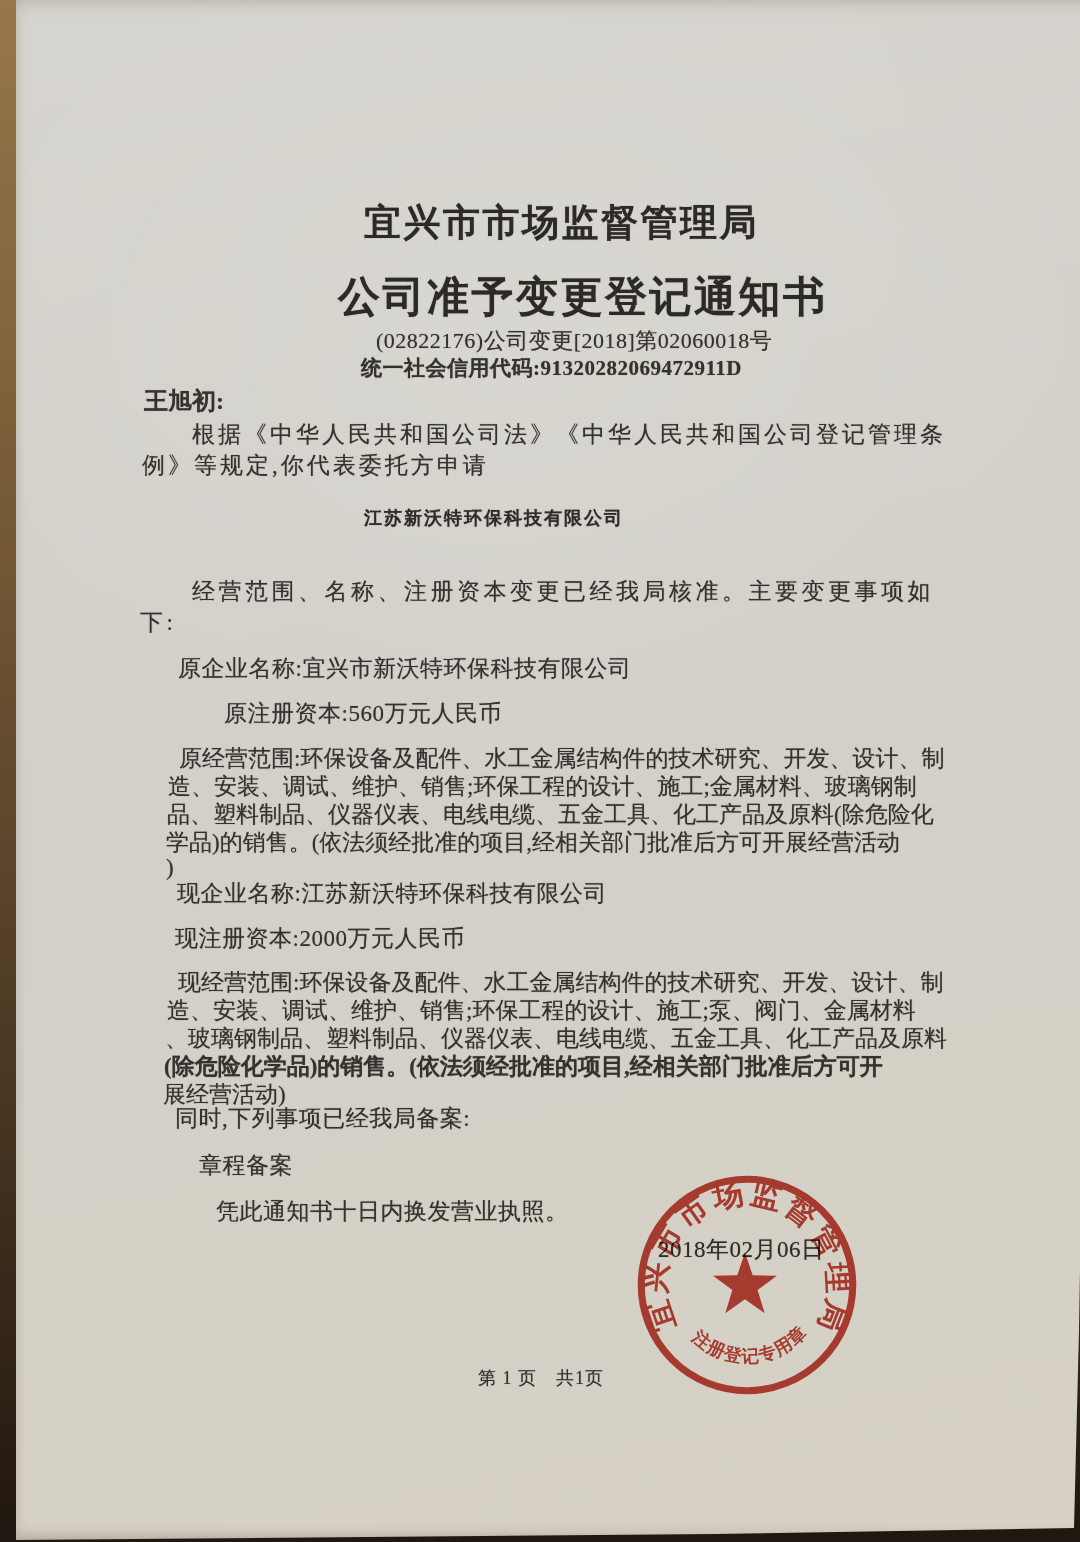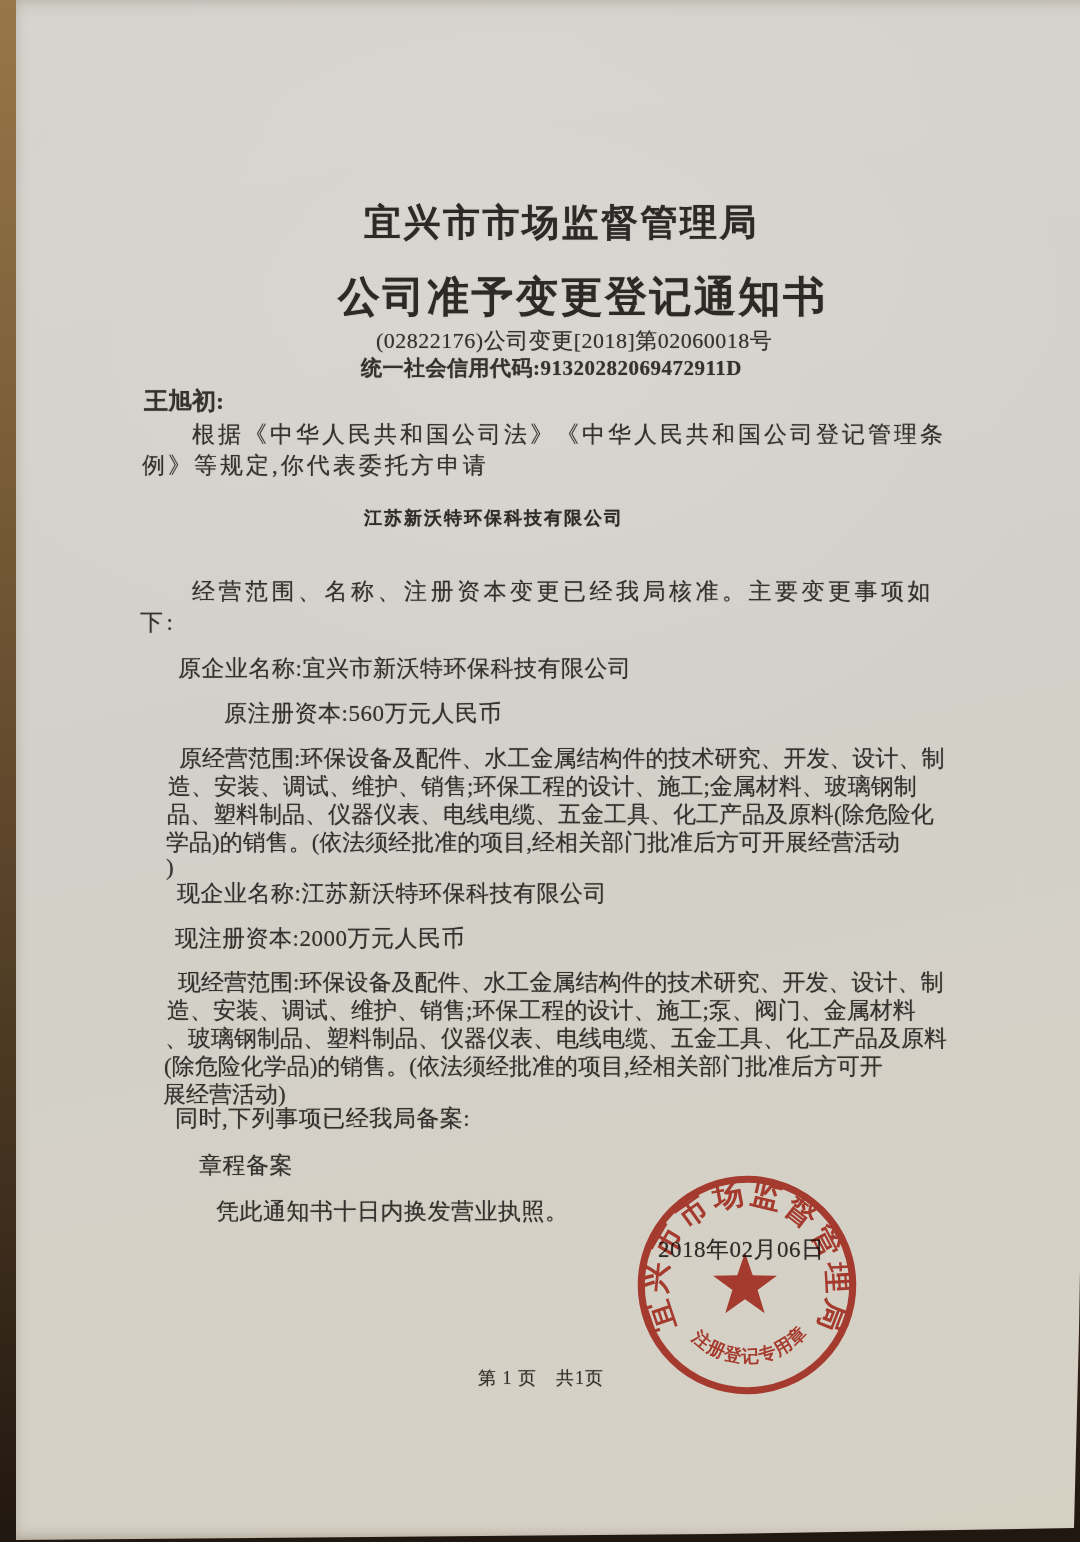--- a/index.html
+++ b/index.html
@@ -70,21 +70,21 @@
   <div class="line t-scope" style="left:151px;top:799px;">品、塑料制品、仪器仪表、电线电缆、五金工具、化工产品及原料(除危险化</div>
   <div class="line t-scope" style="left:150px;top:827px;">学品)的销售。(依法须经批准的项目,经相关部门批准后方可开展经营活动</div>
   <div class="line t-scope" style="left:150px;top:855px;">)</div>
 
   <div class="line t-item" style="left:161px;top:878px;">现企业名称:江苏新沃特环保科技有限公司</div>
   <div class="line t-item" style="left:159px;top:923px;">现注册资本:2000万元人民币</div>
 
   <div class="line t-scope" style="left:151px;top:995px;">造、安装、调试、维护、销售;环保工程的设计、施工;泵、阀门、金属材料</div>
   <div class="line t-scope" style="left:162px;top:967px;">现经营范围:环保设备及配件、水工金属结构件的技术研究、开发、设计、制</div>
   <div class="line t-scope" style="left:149px;top:1023px;">、玻璃钢制品、塑料制品、仪器仪表、电线电缆、五金工具、化工产品及原料</div>
-  <div class="line t-scope" style="left:148px;top:1051px;">(除危险化学品)的销售。(依法须经批准的项目,经相关部门批准后方可开</div>
+  <div class="line t-scope" style="left:148px;top:1051px;font-weight:bold;">(除危险化学品)的销售。(依法须经批准的项目,经相关部门批准后方可开</div>
   <div class="line t-scope" style="left:147px;top:1079px;">展经营活动)</div>
 
   <div class="line t-item" style="left:159px;top:1103px;">同时,下列事项已经我局备案:</div>
   <div class="line t-item" style="left:183px;top:1150px;">章程备案</div>
   <div class="line t-item" style="left:200px;top:1196px;">凭此通知书十日内换发营业执照。</div>
 
   <div class="line t-date">2018年02月06日</div>
 
   <svg id="seal" viewBox="0 0 240 240">
     <circle cx="120" cy="120" r="104" fill="none" stroke="#c13a2c" stroke-width="7"></circle>

